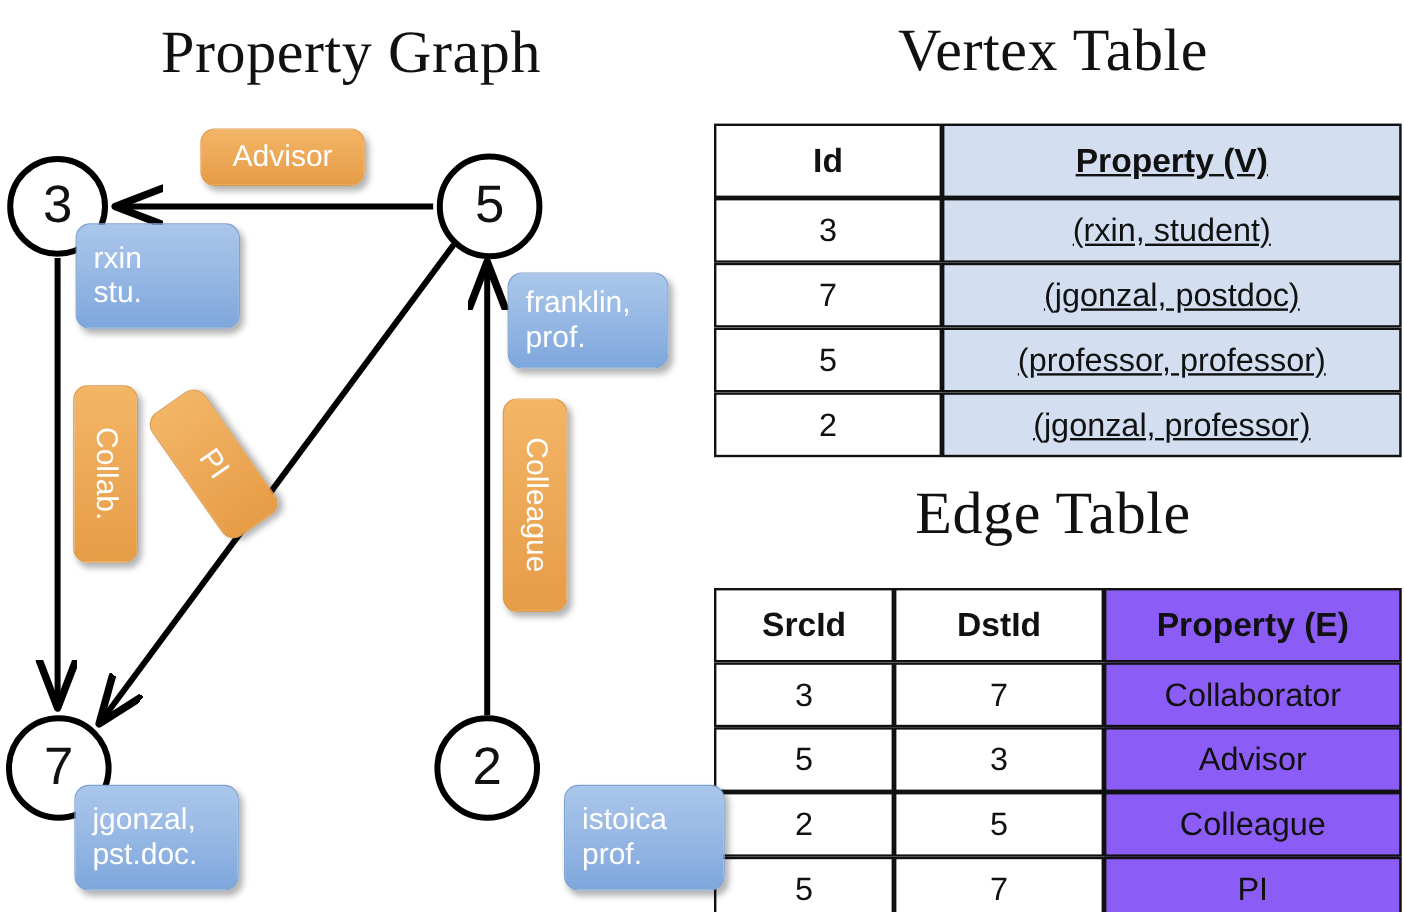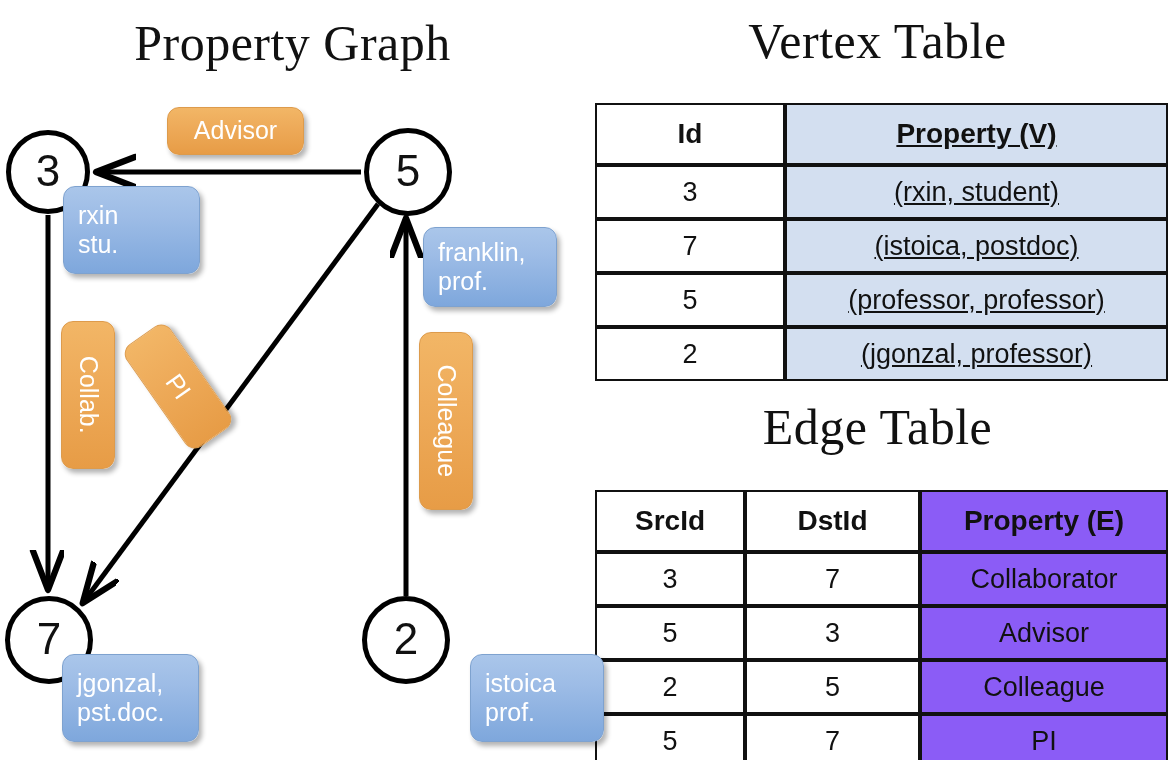--- a/index.html
+++ b/index.html
@@ -227,21 +227,21 @@
     <tr>
       <td class="hdr">Id</td>
       <td class="hdr blue-cell">Property (V)</td>
     </tr>
     <tr>
       <td>3</td>
       <td class="blue-cell">(rxin, student)</td>
     </tr>
     <tr>
       <td>7</td>
-      <td class="blue-cell">(istoica, postdoc)</td>
+      <td class="blue-cell">(jgonzal, postdoc)</td>
     </tr>
     <tr>
       <td>5</td>
       <td class="blue-cell">(professor, professor)</td>
     </tr>
     <tr>
       <td>2</td>
       <td class="blue-cell">(jgonzal, professor)</td>
     </tr>
   </tbody>

